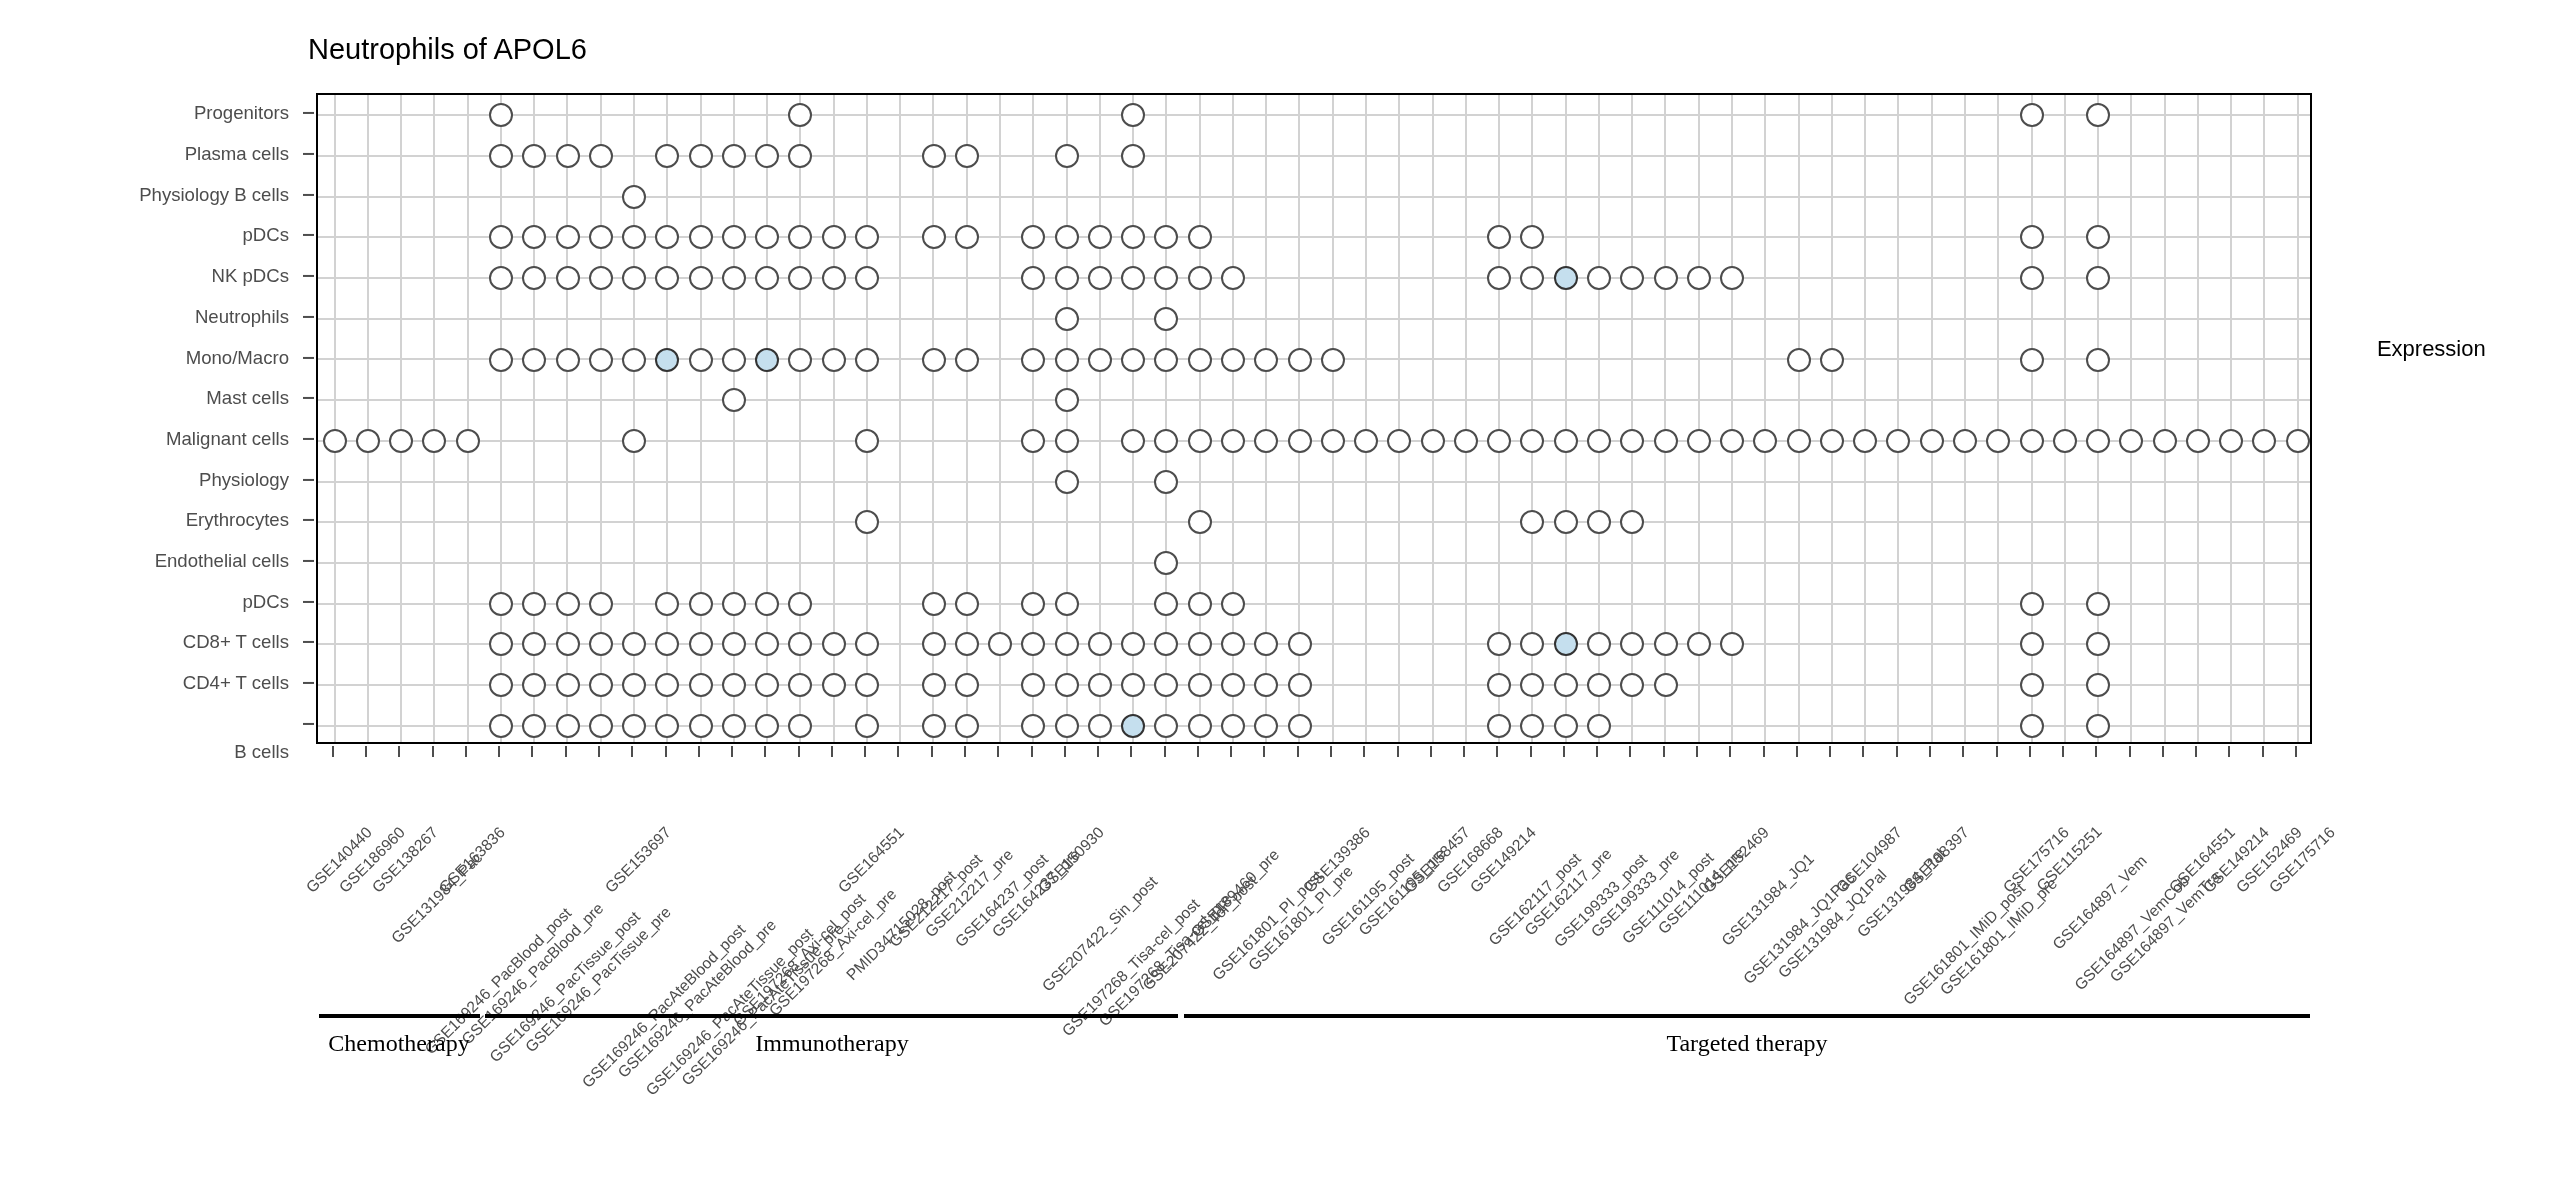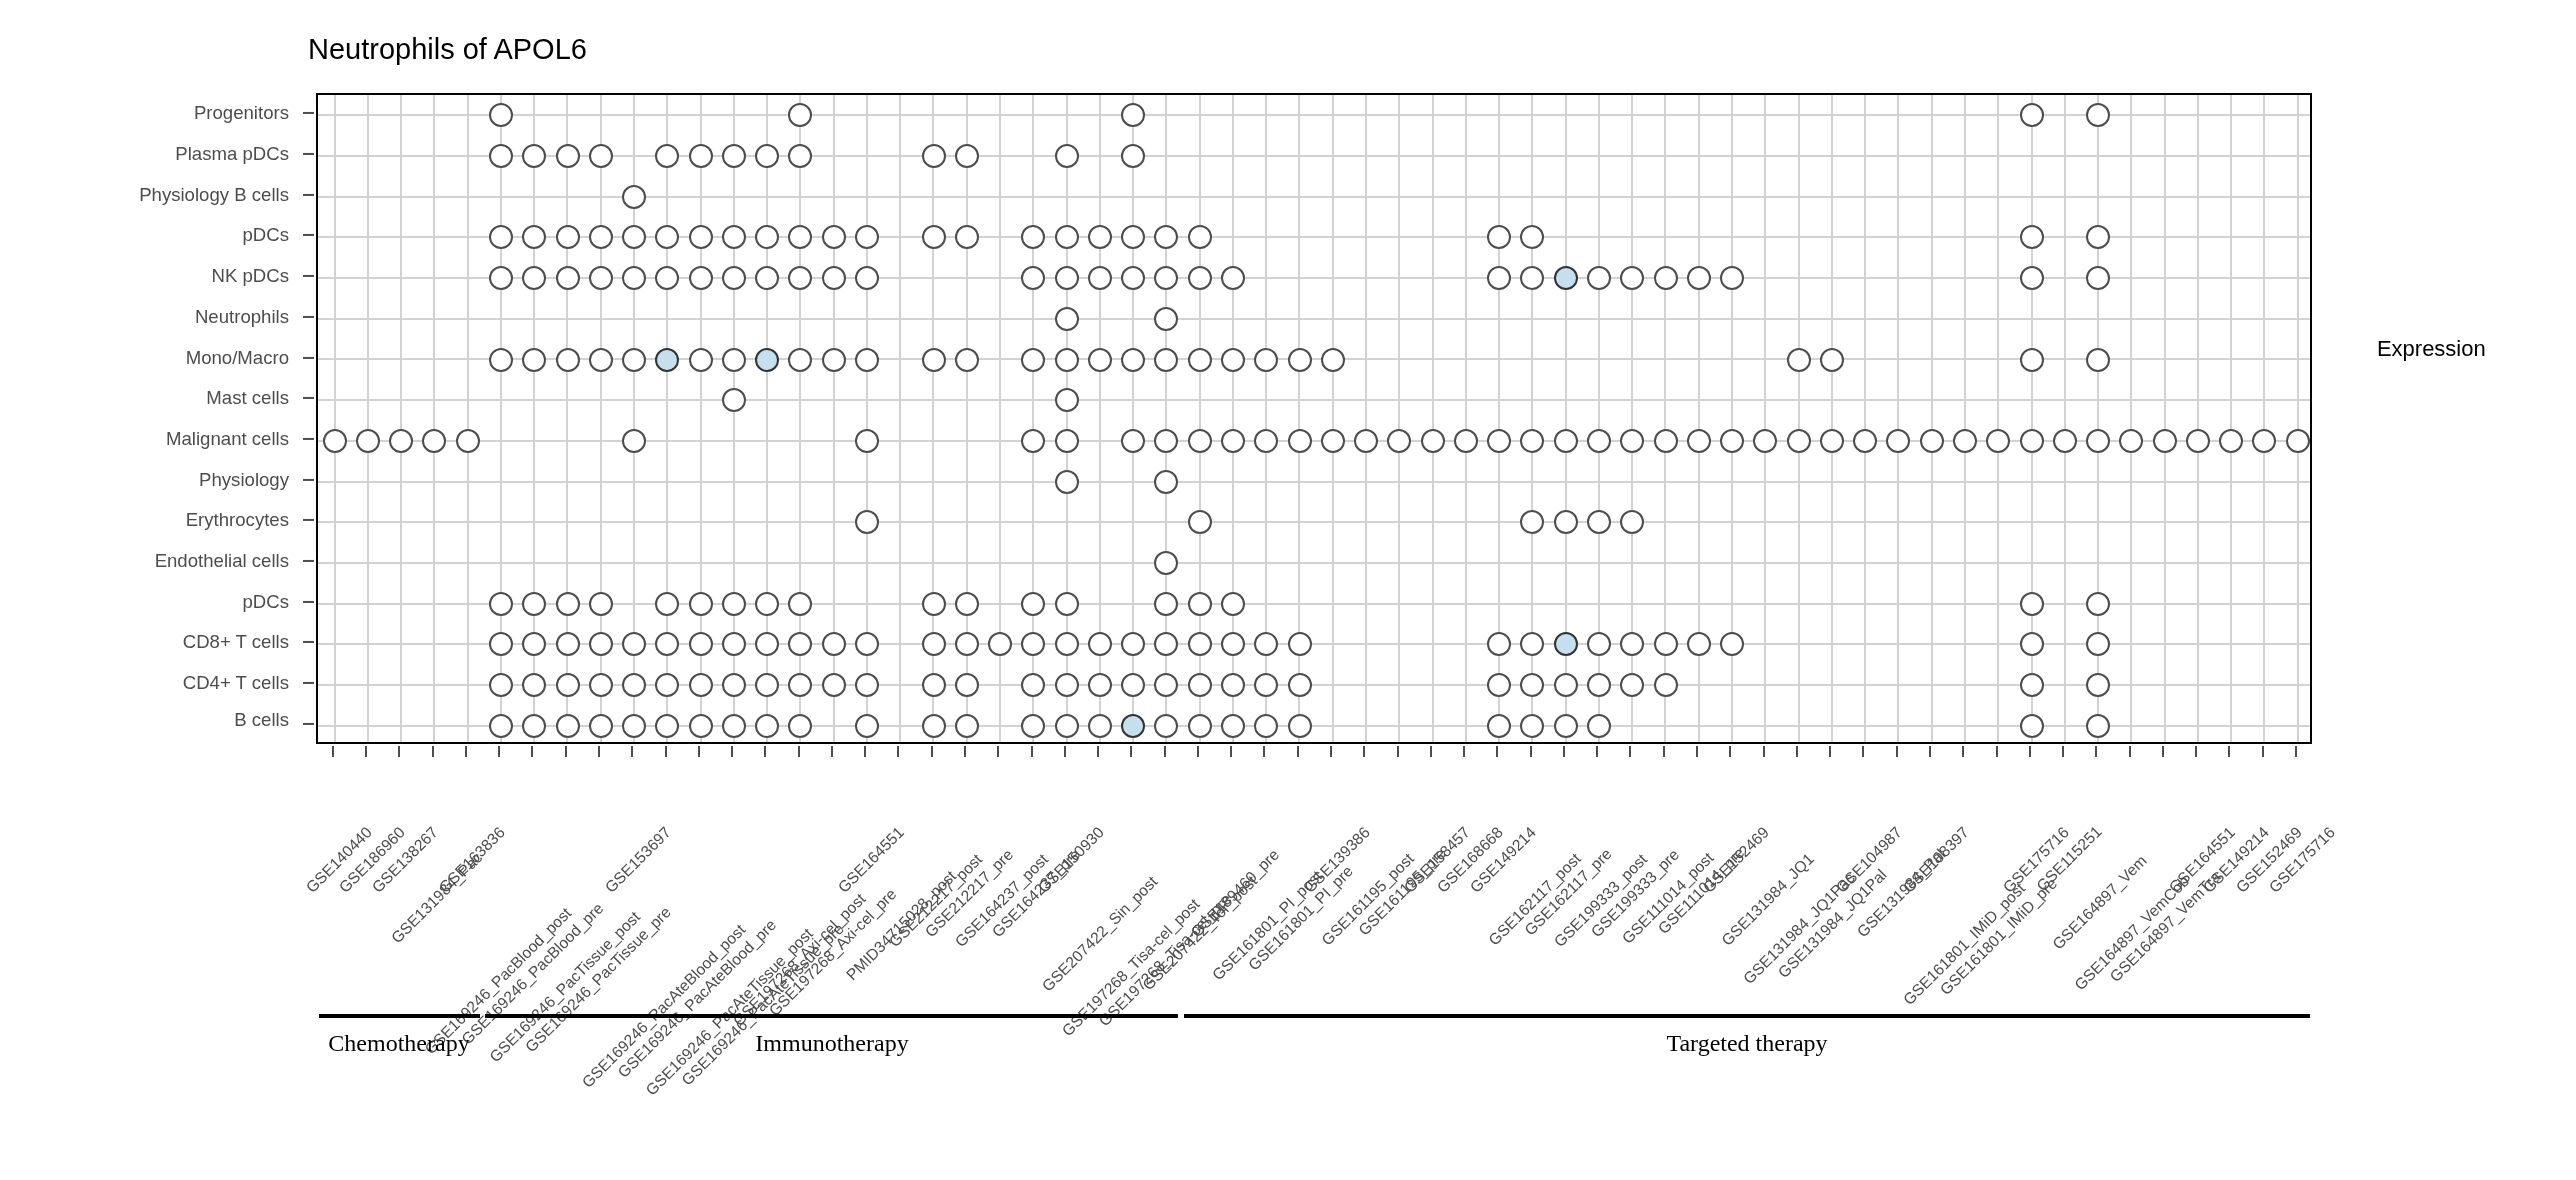--- a/index.html
+++ b/index.html
@@ -427,21 +427,21 @@
         <div class="dot none" style="left: 1714px; top: 631px;"></div>
         <div class="dot none" style="left: 1780px; top: 631px;"></div>
         <div class="dot down" style="left: 815px; top: 631px;"></div>
       </div>
   </div>
 
   <div id="yaxis">
       <div class="ytick" style="top: 113px;"></div>
       <div class="ylab" style="top: 113px;">Progenitors</div>
       <div class="ytick" style="top: 154px;"></div>
-      <div class="ylab" style="top: 154px;">Plasma pDCs</div>
+      <div class="ylab" style="top: 154px;">Plasma cells</div>
       <div class="ytick" style="top: 195px;"></div>
       <div class="ylab" style="top: 195px;">Physiology B cells</div>
       <div class="ytick" style="top: 235px;"></div>
       <div class="ylab" style="top: 235px;">pDCs</div>
       <div class="ytick" style="top: 276px;"></div>
       <div class="ylab" style="top: 276px;">NK pDCs</div>
       <div class="ytick" style="top: 317px;"></div>
       <div class="ylab" style="top: 317px;">Neutrophils</div>
       <div class="ytick" style="top: 358px;"></div>
       <div class="ylab" style="top: 358px;">Mono/Macro</div>
@@ -455,21 +455,21 @@
       <div class="ylab" style="top: 520px;">Erythrocytes</div>
       <div class="ytick" style="top: 561px;"></div>
       <div class="ylab" style="top: 561px;">Endothelial cells</div>
       <div class="ytick" style="top: 602px;"></div>
       <div class="ylab" style="top: 602px;">pDCs</div>
       <div class="ytick" style="top: 642px;"></div>
       <div class="ylab" style="top: 642px;">CD8+ T cells</div>
       <div class="ytick" style="top: 683px;"></div>
       <div class="ylab" style="top: 683px;">CD4+ T cells</div>
       <div class="ytick" style="top: 724px;"></div>
-      <div class="ylab" style="top: 720px;">B cells</div>
+      <div class="ylab" style="top: 752px;">B cells</div>
     </div>
   <div id="xaxis">
       <div class="xtick" style="left: 332px;"></div>
       <div class="xlab" style="left: 338px;"><span class="xlab-inner">GSE140440</span></div>
       <div class="xtick" style="left: 365px;"></div>
       <div class="xlab" style="left: 371px;"><span class="xlab-inner">GSE186960</span></div>
       <div class="xtick" style="left: 398px;"></div>
       <div class="xlab" style="left: 404px;"><span class="xlab-inner">GSE138267</span></div>
       <div class="xtick" style="left: 432px;"></div>
       <div class="xlab" style="left: 438px;"><span class="xlab-inner">GSE131984_Pac</span></div>

